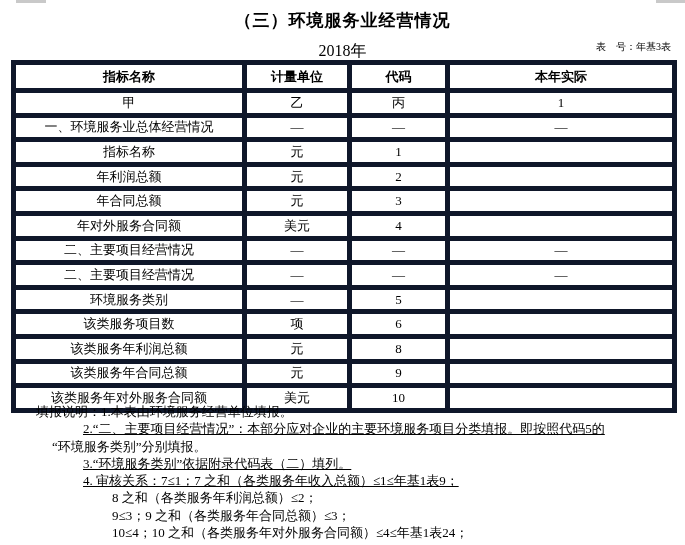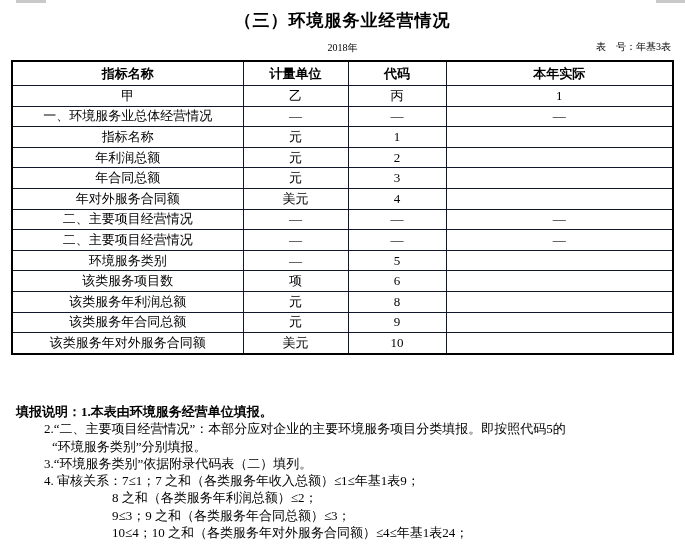--- a/index.html
+++ b/index.html
@@ -12,48 +12,48 @@
   .artifact { position:absolute; top:0; height:3px; background:#c9c9c9; }
   .artifact-left  { left:16px;  width:30px; }
   .artifact-right { left:656px; width:29px; }
 
   .title {
     position:absolute; top:9px; left:0; width:100%;
     text-align:center; font-size:17px; font-weight:bold; letter-spacing:1px;
   }
   .year-label {
     position:absolute; top:41px; left:0; width:100%;
-    text-align:center; font-size:10px;
+    text-align:center; font-size:16px;
   }
   .form-number {
     position:absolute; top:40px; right:14px; font-size:10px;
   }
 
   table.form {
     position:absolute; top:60px; left:11px; width:661px;
     border-collapse:collapse; table-layout:fixed;
     border:2px solid #000;
   }
   table.form th, table.form td {
-    border:1px solid #0f172a;
+    border:5px solid #0f172a;
     font-size:13px; padding:0 6px;
     overflow:hidden; white-space:nowrap;
     text-align:center; vertical-align:middle;
   }
   table.form th { height:23px; font-weight:bold; }
   table.form td { height:19.6px; font-weight:normal; }
   td.name-cell { text-align:left; padding-left:8px; }
 
   .notes {
     position:absolute; top:403px; left:0; width:685px;
     font-size:13px; line-height:17.3px;
   }
   .note-line { white-space:nowrap; }
-  .n-a { padding-left:16px;font-weight:bold; }
-  .n-b { padding-left:44px; }
+  .n-a { padding-left:36px; }
+  .n-b { padding-left:83px;text-decoration:underline; }
   .n-c { padding-left:52px; }
   .n-d { padding-left:112px; }
 </style>
 </head>
 <body>
 
 <div class="artifact artifact-left"></div>
 <div class="artifact artifact-right"></div>
 
 <div class="title">（三）环境服务业经营情况</div>

